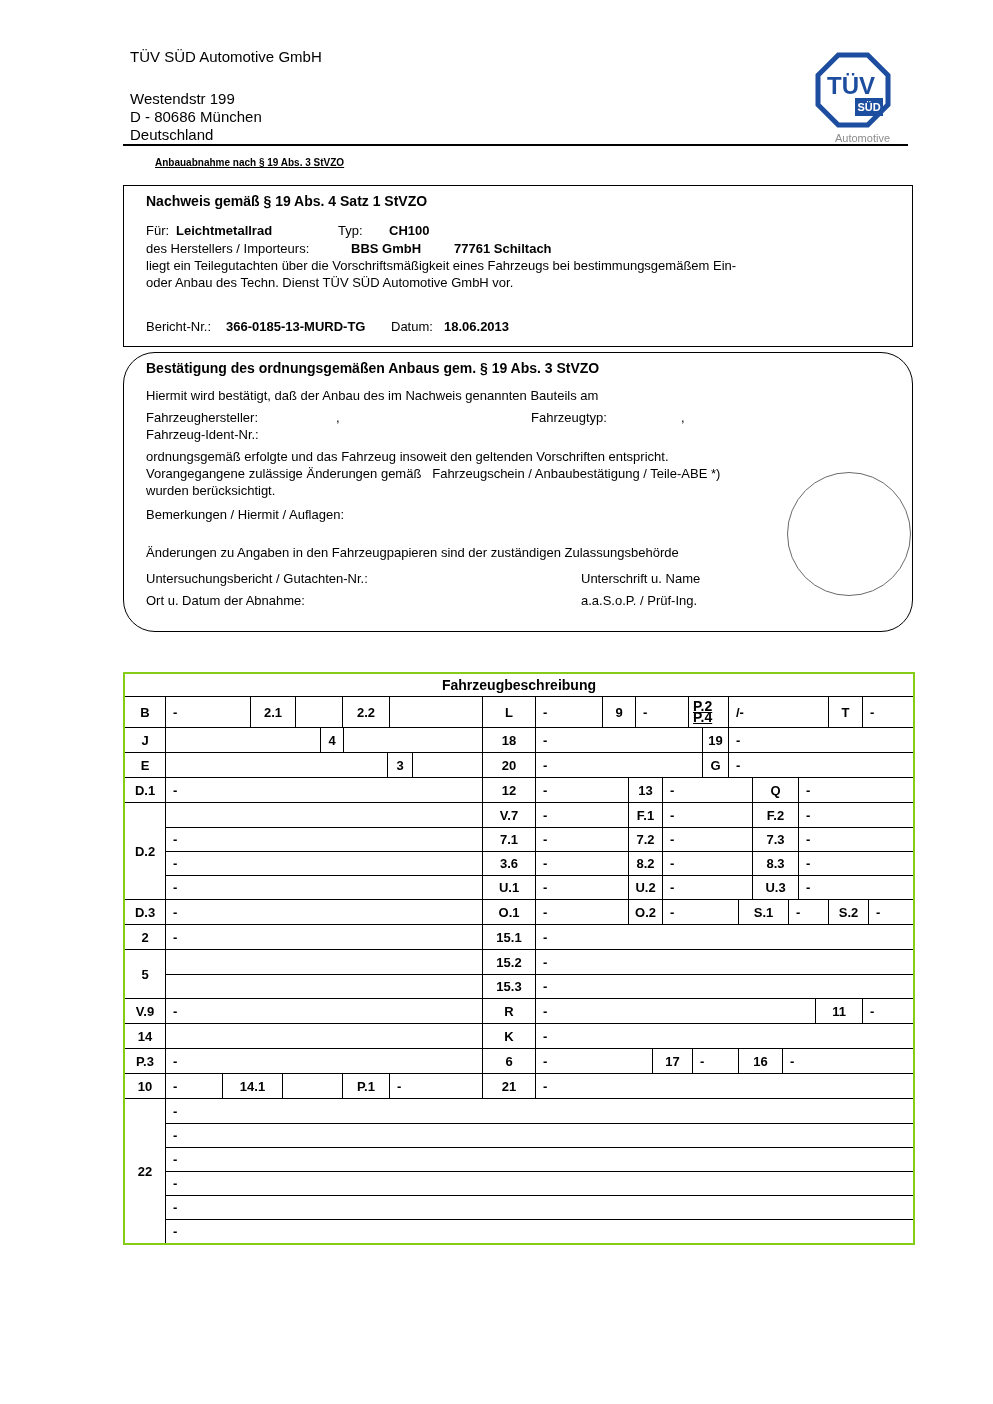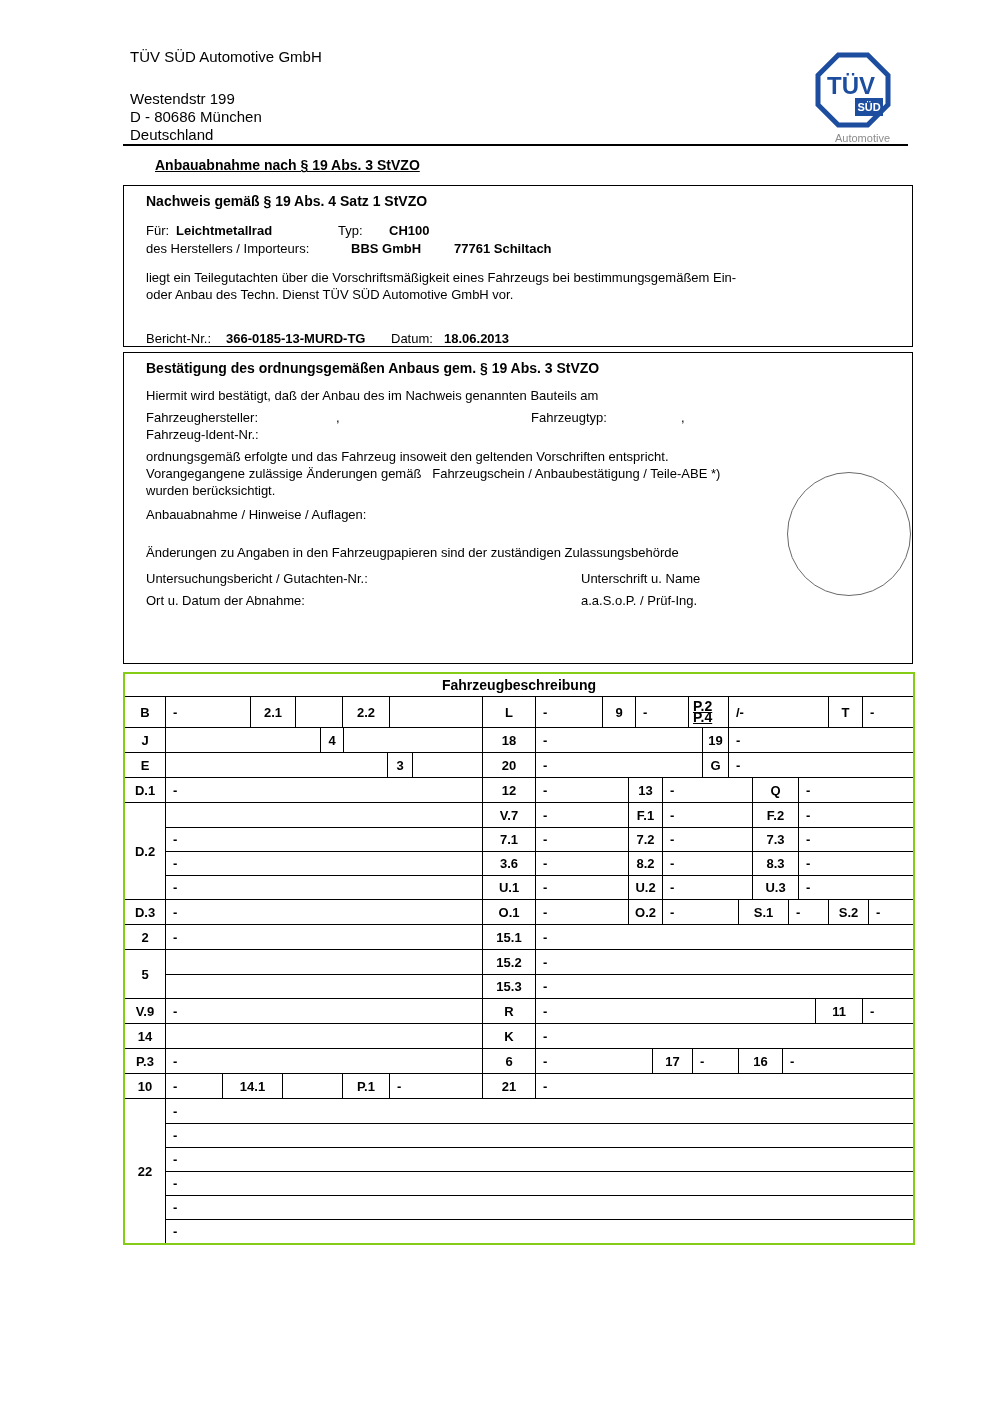--- a/index.html
+++ b/index.html
@@ -12,26 +12,26 @@
   .b { font-weight:bold; }
 
   
   #company { left:130px; top:48px; font-size:15px; }
   #address { left:130px; top:90px; font-size:15px; line-height:18px; }
   #divider { left:123px; top:144px; width:785px; height:2px; background:#000; }
   #logo-wrap { left:814px; top:52px; width:78px; text-align:center; }
   #logo-caption { color:#8c8c8c; font-size:11px; margin-top:1px; text-align:right; padding-right:2px; }
 
   
-  #page-title { left:155px; top:157px; font-size:14px; font-weight:bold; text-decoration:underline; }
+  #page-title { left:155px; top:157px; font-size:10px; font-weight:bold; text-decoration:underline; }
 
   
   .box { left:123px; width:790px; border:1px solid #000; position:absolute; overflow:hidden; }
   #box1 { top:185px; height:162px; }
-  #box2 { top:352px; height:312px; }
+  #box2 { top:352px; height:280px;border-radius:32px; }
   .bx-inner { padding:6px 20px 0 22px; position:relative; height:100%; }
   .bx-head { font-size:14px; font-weight:bold; line-height:18px; }
   .fline { position:relative; height:17px; line-height:17px; }
   .fline span { position:absolute; top:0; white-space:nowrap; }
   .txt { line-height:17px; white-space:pre-wrap; }
 
   #stamp { position:absolute; left:663px; top:119px; width:124px; height:124px;
            border:1px solid #6a6a6a; border-radius:50%; }
 
   
@@ -87,21 +87,21 @@
         <span style="left:192px">Typ:</span>
         <span class="b" style="left:243px">CH100</span>
       </div>
 
       <div class="fline" style="margin-top:1px">
         <span style="left:0">des Herstellers / Importeurs:</span>
         <span class="b" style="left:205px">BBS GmbH</span>
         <span class="b" style="left:308px">77761 Schiltach</span>
       </div>
 
-      <div class="txt" style="margin-top:12px">liegt ein Teilegutachten über die Vorschriftsmäßigkeit eines Fahrzeugs bei bestimmungsgemäßem Ein-</div>
+      <div class="txt" style="margin-top:0">liegt ein Teilegutachten über die Vorschriftsmäßigkeit eines Fahrzeugs bei bestimmungsgemäßem Ein-</div>
       <div class="txt">oder Anbau des Techn. Dienst TÜV SÜD Automotive GmbH vor.</div>
 
       <div class="fline" style="margin-top:27px">
         <span style="left:0">Bericht-Nr.:</span>
         <span class="b" style="left:80px">366-0185-13-MURD-TG</span>
         <span style="left:245px">Datum:</span>
         <span class="b" style="left:298px">18.06.2013</span>
       </div>
     </div>
   </div>
@@ -120,21 +120,21 @@
       </div>
 
       <div class="fline">
         <span style="left:0">Fahrzeug-Ident-Nr.:</span>
       </div>
 
       <div class="txt" style="margin-top:5px">ordnungsgemäß erfolgte und das Fahrzeug insoweit den geltenden Vorschriften entspricht.</div>
       <div class="txt">Vorangegangene zulässige Änderungen gemäß   Fahrzeugschein / Anbaubestätigung / Teile-ABE *)</div>
       <div class="txt">wurden berücksichtigt.</div>
 
-      <div class="txt" style="margin-top:7px">Anbauabnahme / Hinweise / Auflagen:</div>
+      <div class="txt" style="margin-top:7px">Bemerkungen / Hiermit / Auflagen:</div>
 
       <div class="txt" style="margin-top:21px">Änderungen zu Angaben in den Fahrzeugpapieren sind der zuständigen Zulassungsbehörde</div>
 
       <div class="fline" style="margin-top:9px">
         <span style="left:0">Untersuchungsbericht / Gutachten-Nr.:</span>
         <span style="left:435px">Unterschrift u. Name</span>
       </div>
 
       <div class="fline" style="margin-top:5px">
         <span style="left:0">Ort u. Datum der Abnahme:</span>

